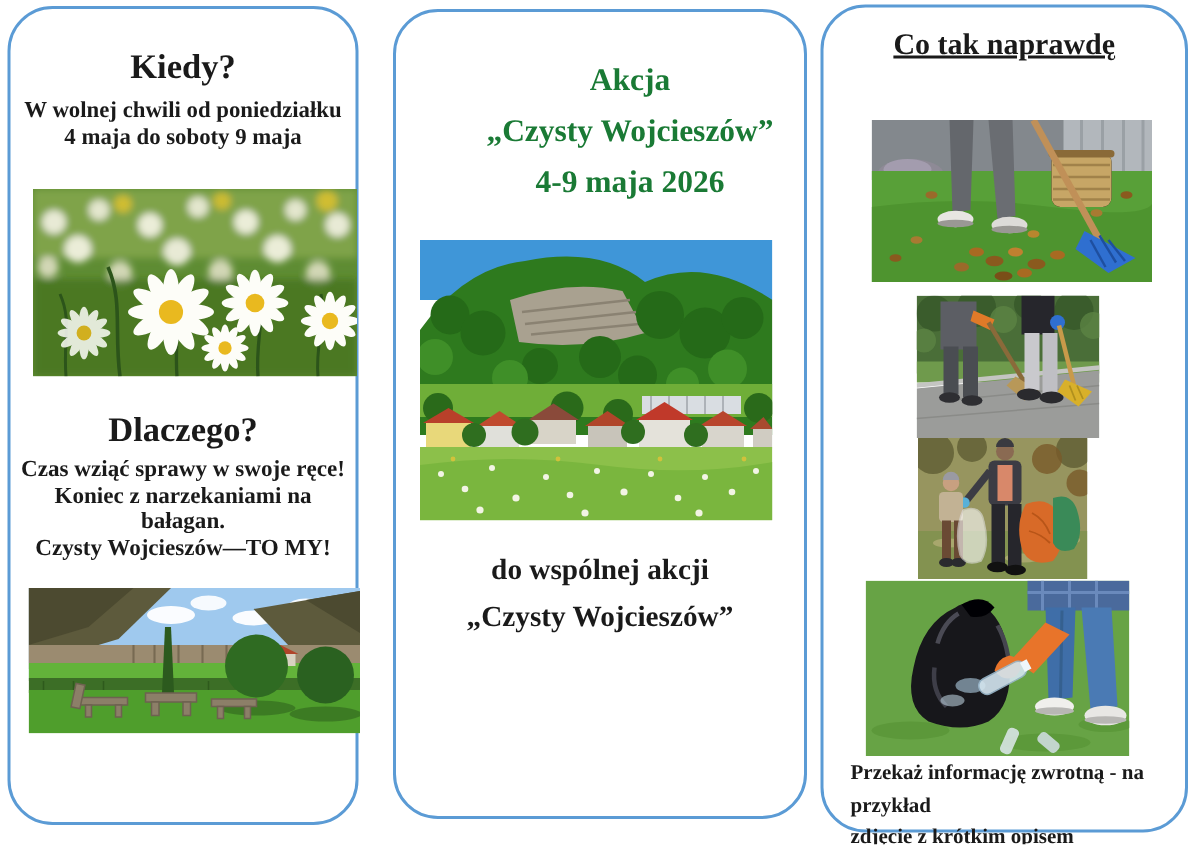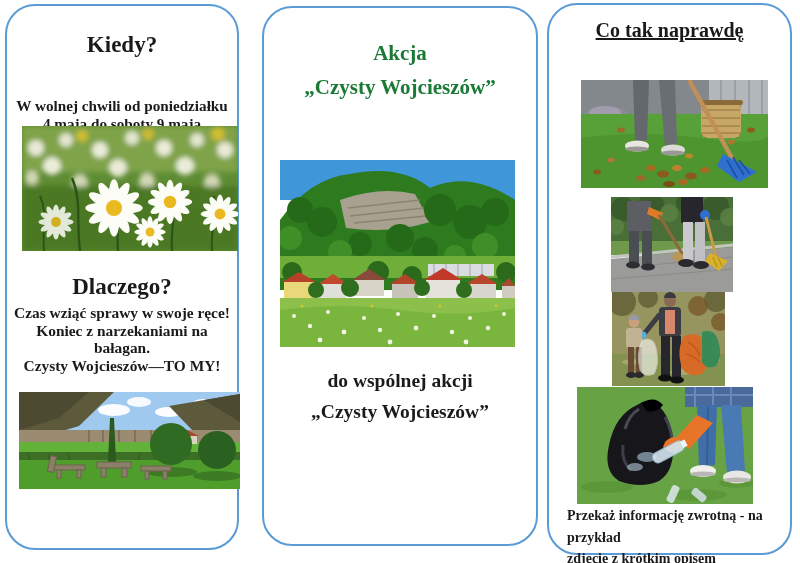--- a/index.html
+++ b/index.html
@@ -31,21 +31,21 @@
   .photo{position:absolute;overflow:hidden;}
   .photo svg{display:block;width:100%;height:100%;}
 </style>
 </head>
 <body>
 
 <div class="page">
 
   <div class="panel" id="panel-left">
     <div class="abs ctr h-q" style="top:26px;">Kiedy?</div>
-    <div class="abs ctr txt-sm" style="top:59px;margin-top:32px;">
+    <div class="abs ctr txt-sm" style="top:59px;">
       <span class="line">W wolnej chwili od poniedziałku</span>
       <span class="line">4 maja do soboty 9 maja</span>
     </div>
 
     <div class="photo" style="left:15px;top:120px;width:216px;height:125px;">
       <svg viewBox="0 0 216 125" preserveAspectRatio="none">
         <defs>
           <g id="dz">
             <g fill="#fdfdf8">
               <ellipse cy="-9" rx="3.4" ry="9.5"></ellipse>
@@ -155,23 +155,24 @@
             <rect x="58" y="78" width="4" height="8"></rect>
           <rect x="122" y="74" width="30" height="5"></rect>
           <rect x="126" y="79" width="4" height="8"></rect>
             <rect x="144" y="79" width="4" height="8"></rect>
         </g>
       </svg>
     </div>
   </div>
 
   <div class="panel" id="panel-mid">
-    <div class="abs ctr title-green" style="top:28px;">
+    <div class="abs ctr title-green" style="top:28px;padding-left:20px;">
       <span class="line">Akcja</span>
       <span class="line">„Czysty Wojcieszów”</span>
+      <span class="line">4-9 maja 2026</span>
     </div>
 
     <div class="photo" style="left:16px;top:152px;width:235px;height:187px;">
       <svg viewBox="0 0 235 187" preserveAspectRatio="none">
         <rect width="235" height="40" fill="#3f96d8"></rect>
         <path d="M0,60 Q30,18 70,14 Q120,4 150,28 Q190,10 235,40 L235,130 L0,130 Z" fill="#2e7a1e"></path>
         <path d="M60,40 Q100,26 135,34 L150,62 Q110,74 66,68 Z" fill="#a9a190"></path>
         <g stroke="#8a8272" stroke-width="1.6">
           <line x1="68" y1="48" x2="140" y2="40"></line>
             <line x1="70" y1="56" x2="144" y2="48"></line>

